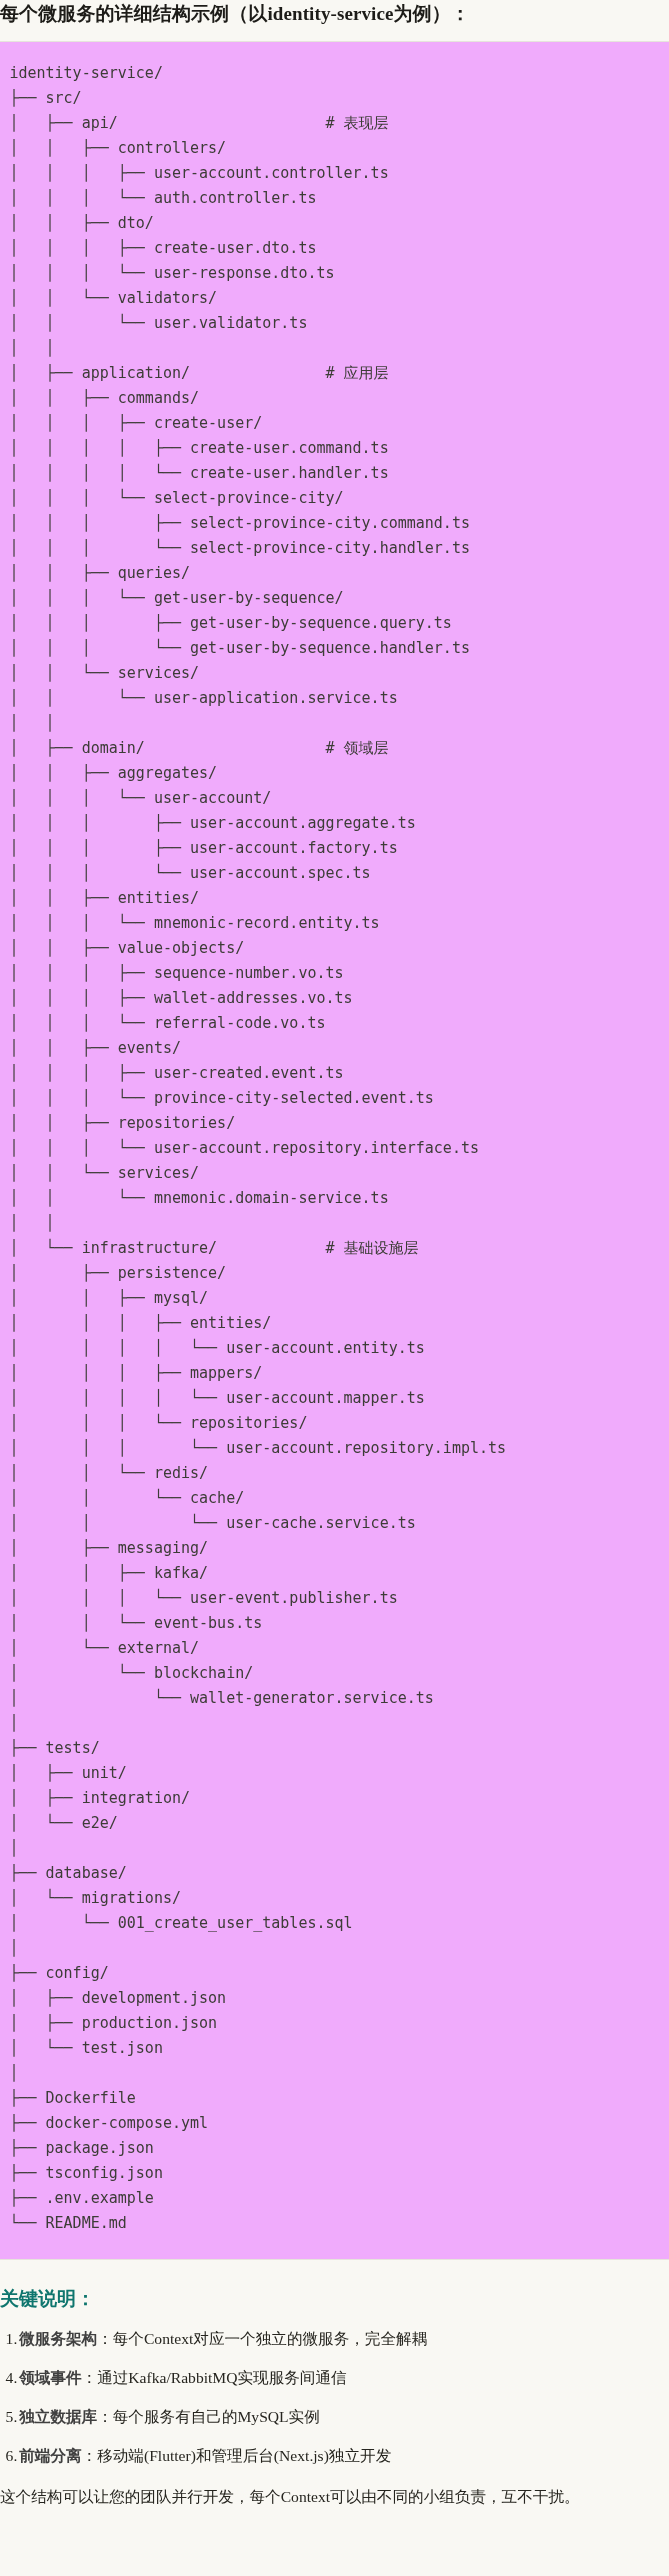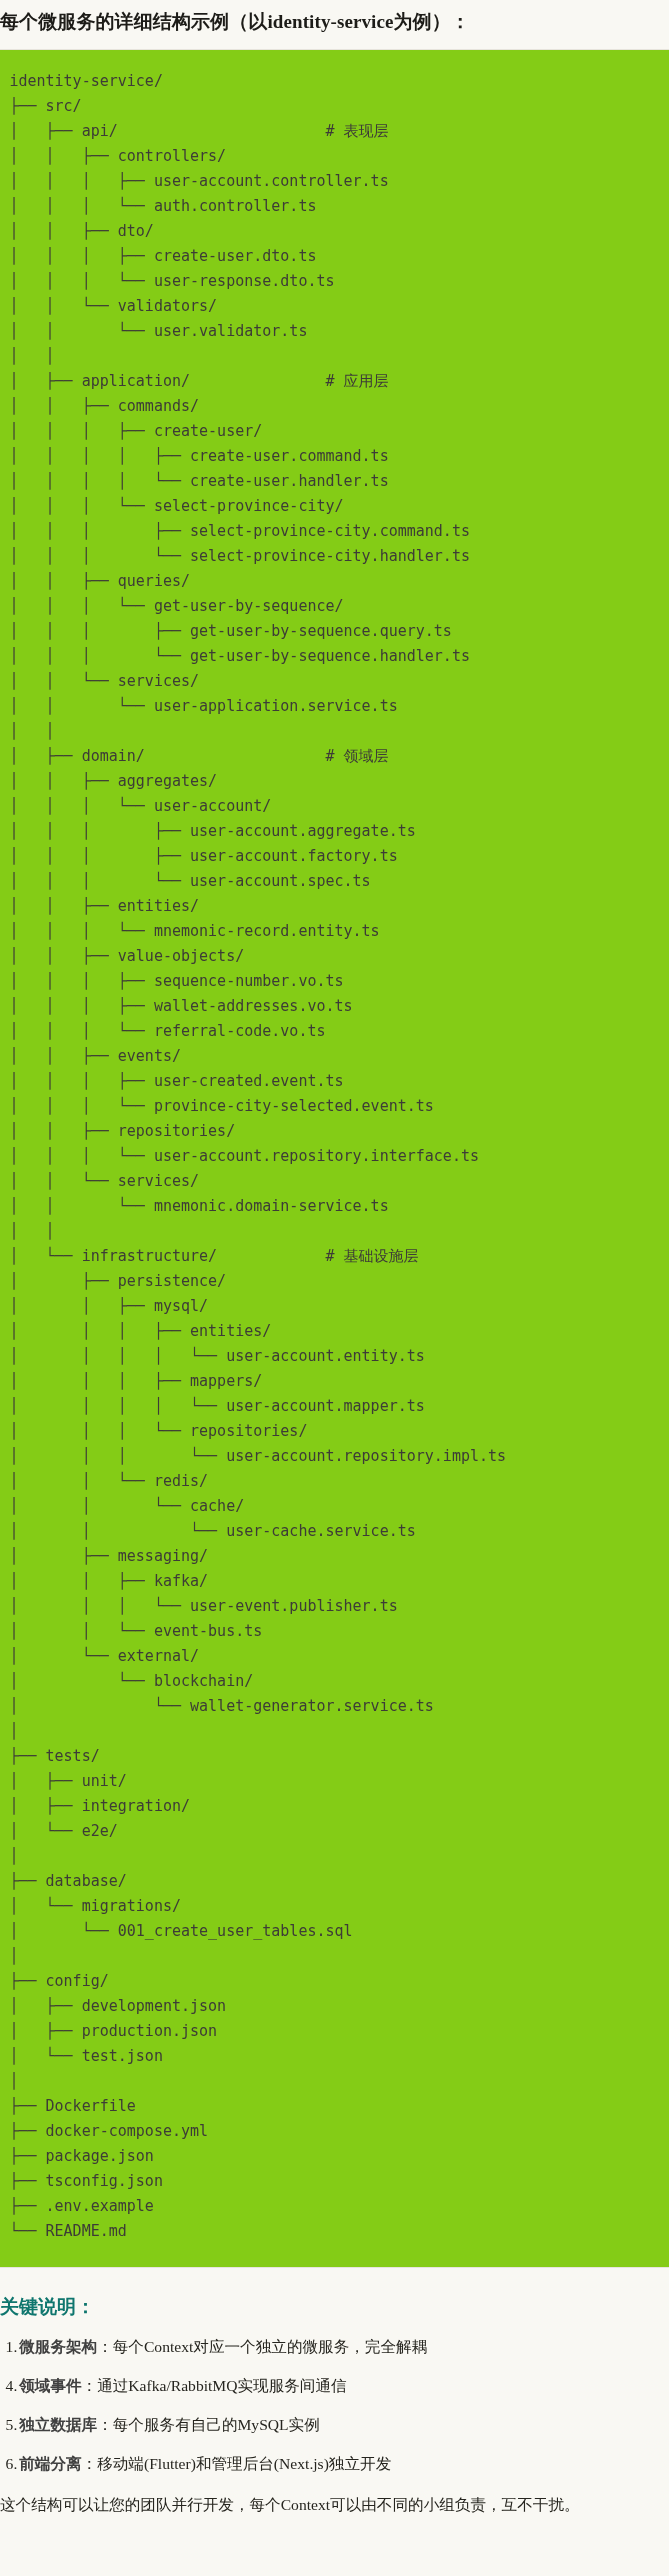--- a/index.html
+++ b/index.html
@@ -10,27 +10,27 @@
     overflow: hidden;
     background: #f9f8f3;
     color: #23221d;
     font-family: "Liberation Serif", "DejaVu Serif", serif;
   }
   .page { width: 669px; }
   .section-title {
     font-size: 19px;
     font-weight: 700;
     line-height: 1.3;
-    margin: 10px 0 0 0;
+    margin: 2px 0 0 0;
     color: #1d1c18;
     letter-spacing: 0.1px;
   }
   .code-block {
     margin-top: 14.4px;
-    background: #84cc16;
+    background: #f0abfc;
     border-top: 0.6px solid #e7e4dc;
     border-bottom: 0.6px solid #e7e4dc;
     padding: 19px 0 22.5px 9.4px;
     overflow: hidden;
   }
   .code-block pre {
     margin: 0;
     font-family: "DejaVu Sans Mono", "Liberation Mono", monospace;
     font-size: 15px;
     line-height: 25px;

